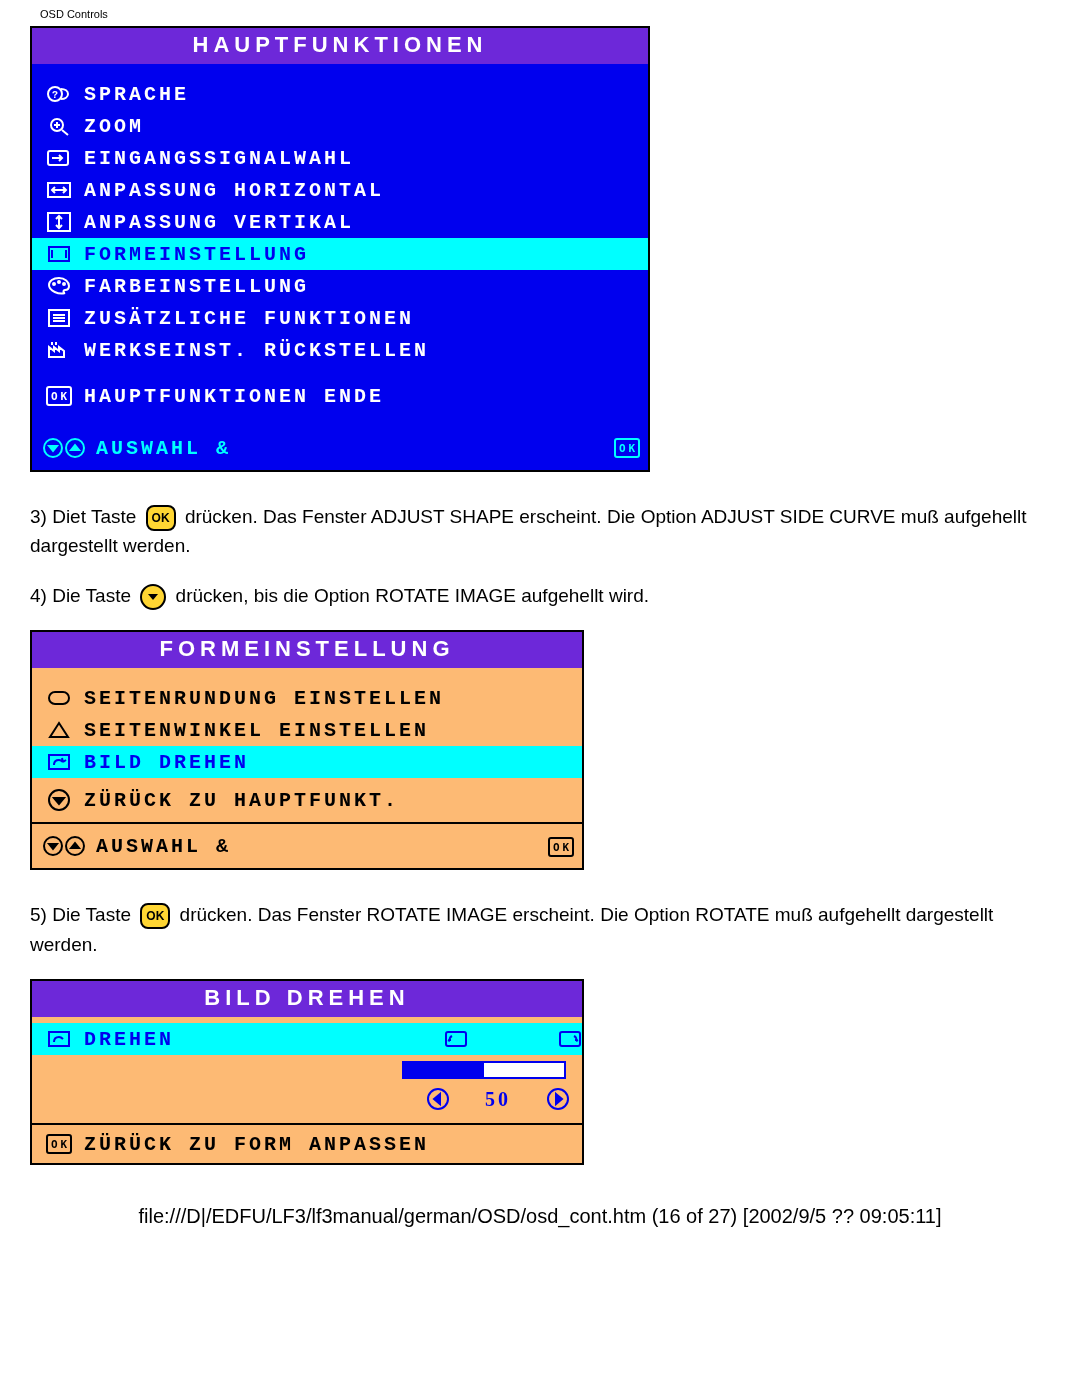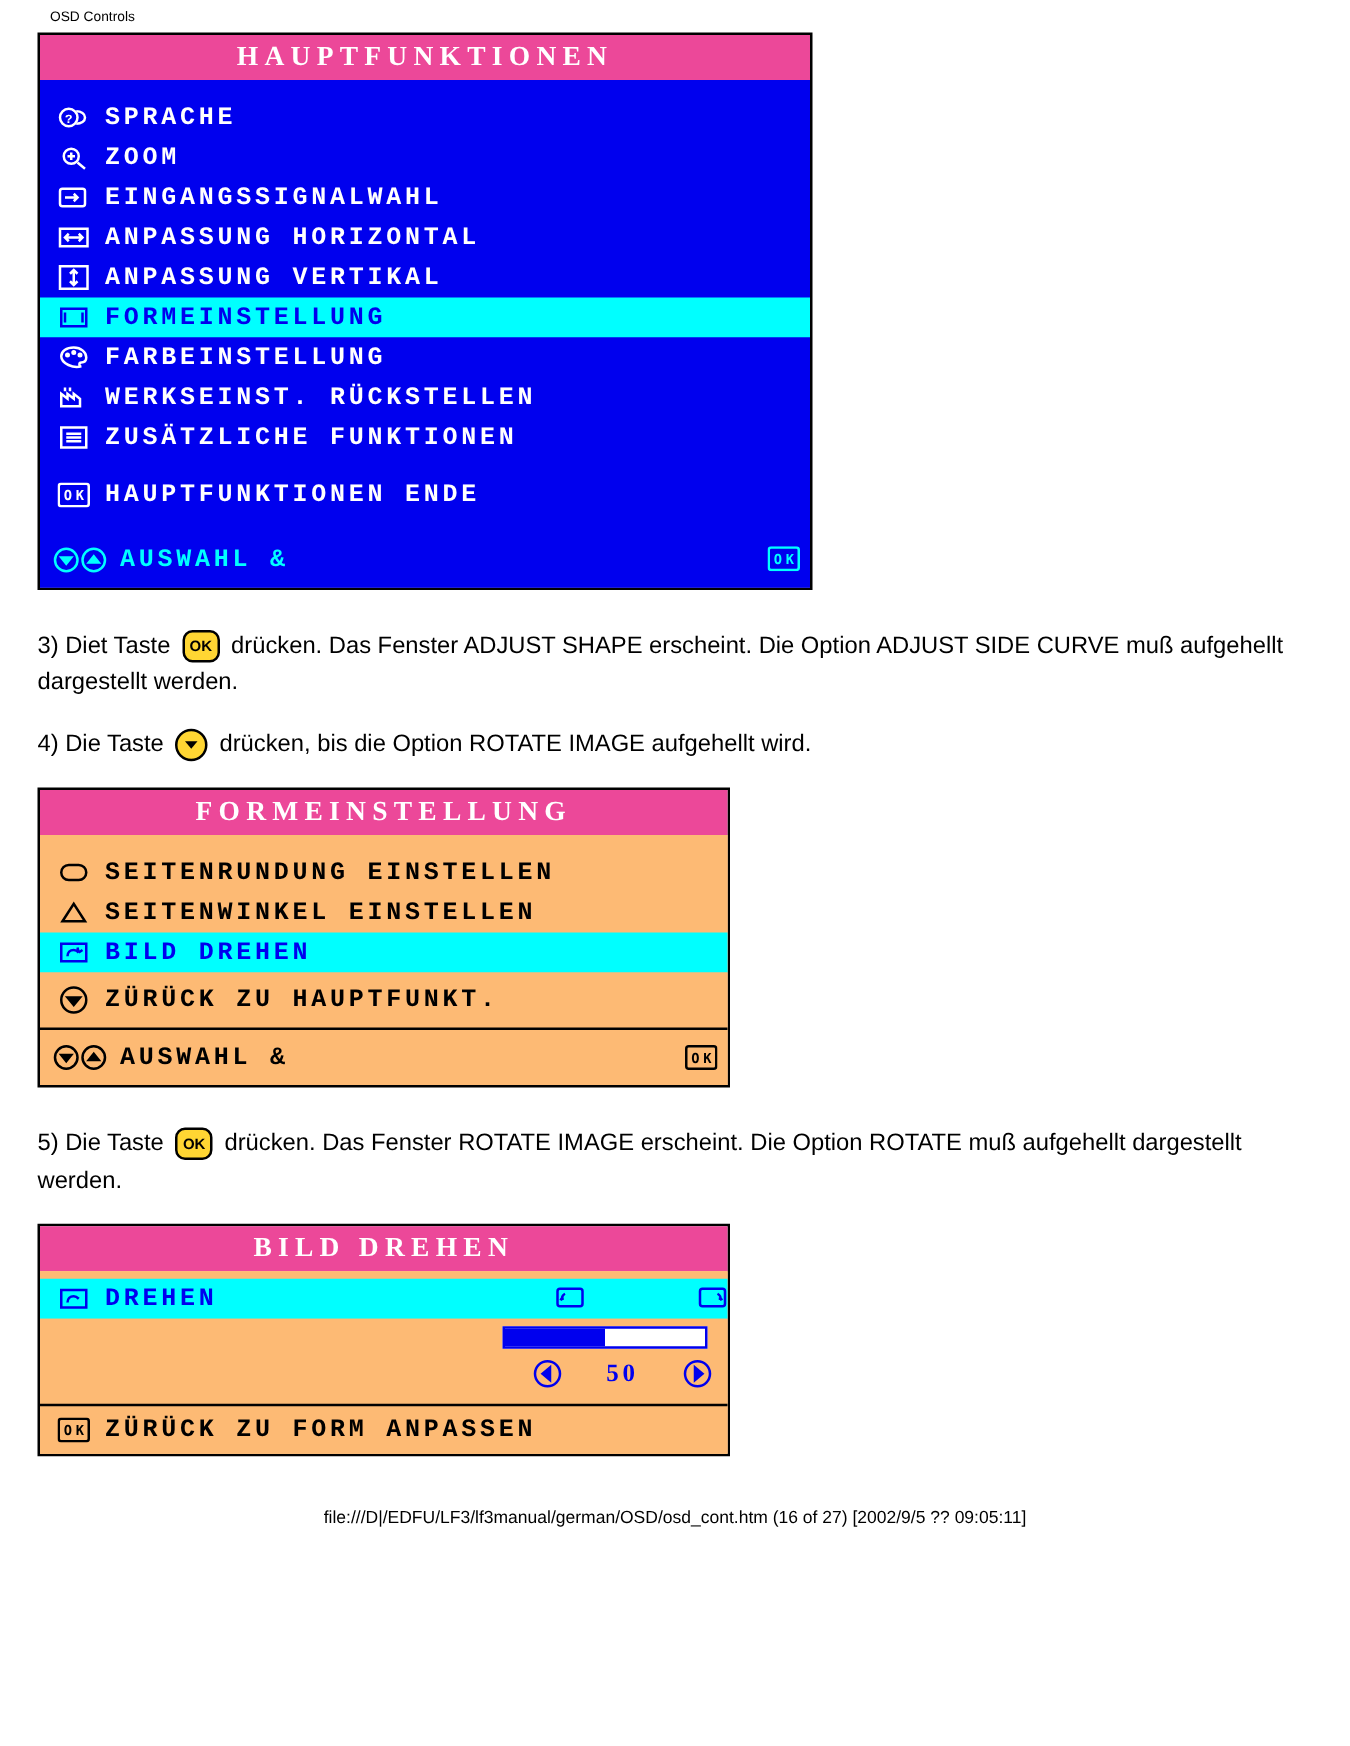--- a/index.html
+++ b/index.html
@@ -18,23 +18,23 @@
     font-size: 11px;
     margin-bottom: 6px;
     margin-left: 10px;
   }
   .osd-panel {
     border: 2px solid #000;
     margin-bottom: 16px;
     display: inline-block;
   }
   .osd-title {
-    background: #ec4899;
+    background: #6d28d9;
     color: #fff;
-    font-family: Liberation Serif, serif;
+    font-family: Liberation Sans, sans-serif;
     font-weight: bold;
     font-size: 22px;
     letter-spacing: 5px;
     text-align: center;
     padding: 4px 0 6px 0;
   }
   .osd-body {
     font-family: "Courier New", monospace;
     font-weight: bold;
     font-size: 20px;
@@ -92,21 +92,21 @@
     margin: 0 4px;
   }
   .inline-btn.round { border-radius: 50%; width: 22px; padding: 0; }
   .para {
     font-size: 19px;
     line-height: 1.55;
     margin: 14px 0 20px 0;
   }
   .footer-path {
     text-align: center;
-    font-size: 14px;
+    font-size: 20px;
     margin-top: 24px;
   }
   
   .slider-track {
     background: #fff;
     border: 2px solid #0000ee;
     height: 14px;
     width: 160px;
     position: relative;
   }
@@ -228,38 +228,38 @@
               </g>
             </svg>
         </span>
         <span class="osd-label">FARBEINSTELLUNG</span>
       </div>
 
       <div class="osd-row blue-bg txt-white">
         <span class="osd-icon-cell">
           <svg class="icn" width="26" height="22">
               <g fill="none" stroke="#fff" stroke-width="2">
+                <rect x="3" y="3" width="20" height="16"></rect>
+                <path d="M7 8h12M7 11h12M7 14h12"></path>
+              </g>
+            </svg>
+        </span>
+        <span class="osd-label">ZUSÄTZLICHE FUNKTIONEN</span>
+      </div>
+
+      <div class="osd-row blue-bg txt-white">
+        <span class="osd-icon-cell">
+          <svg class="icn" width="26" height="22">
+              <g fill="none" stroke="#fff" stroke-width="2">
                 <path d="M3 18V8l5 4V8l5 4V8l5 4v6z"></path>
                 <path d="M6 6V3M10 6V3"></path>
               </g>
             </svg>
         </span>
         <span class="osd-label">WERKSEINST. RÜCKSTELLEN</span>
-      </div>
-
-      <div class="osd-row blue-bg txt-white">
-        <span class="osd-icon-cell">
-          <svg class="icn" width="26" height="22">
-              <g fill="none" stroke="#fff" stroke-width="2">
-                <rect x="3" y="3" width="20" height="16"></rect>
-                <path d="M7 8h12M7 11h12M7 14h12"></path>
-              </g>
-            </svg>
-        </span>
-        <span class="osd-label">ZUSÄTZLICHE FUNKTIONEN</span>
       </div>
 
       <div class="spacer blue-bg"></div>
 
       <div class="osd-row blue-bg txt-white">
         <span class="osd-icon-cell">
           <svg class="icn" width="26" height="20">
               <g fill="none" stroke="#fff" stroke-width="2">
                 <rect x="1" y="1" width="24" height="18" rx="2"></rect>
               </g>

